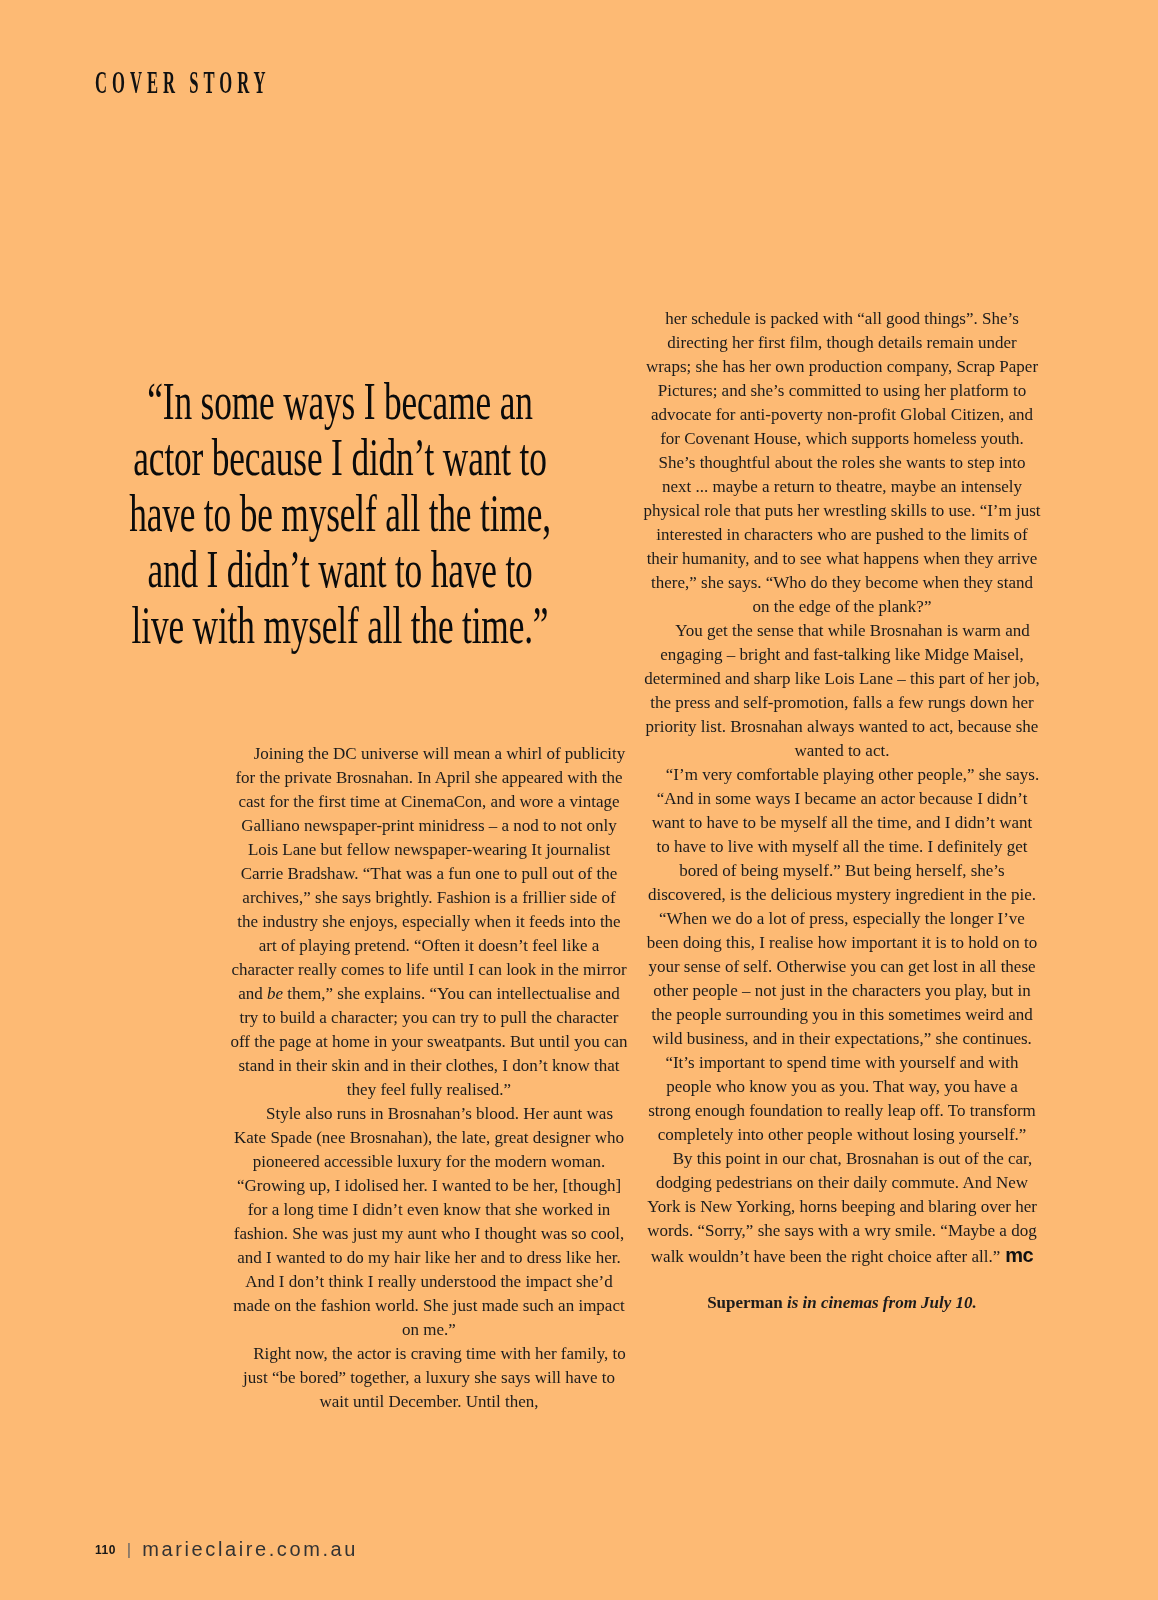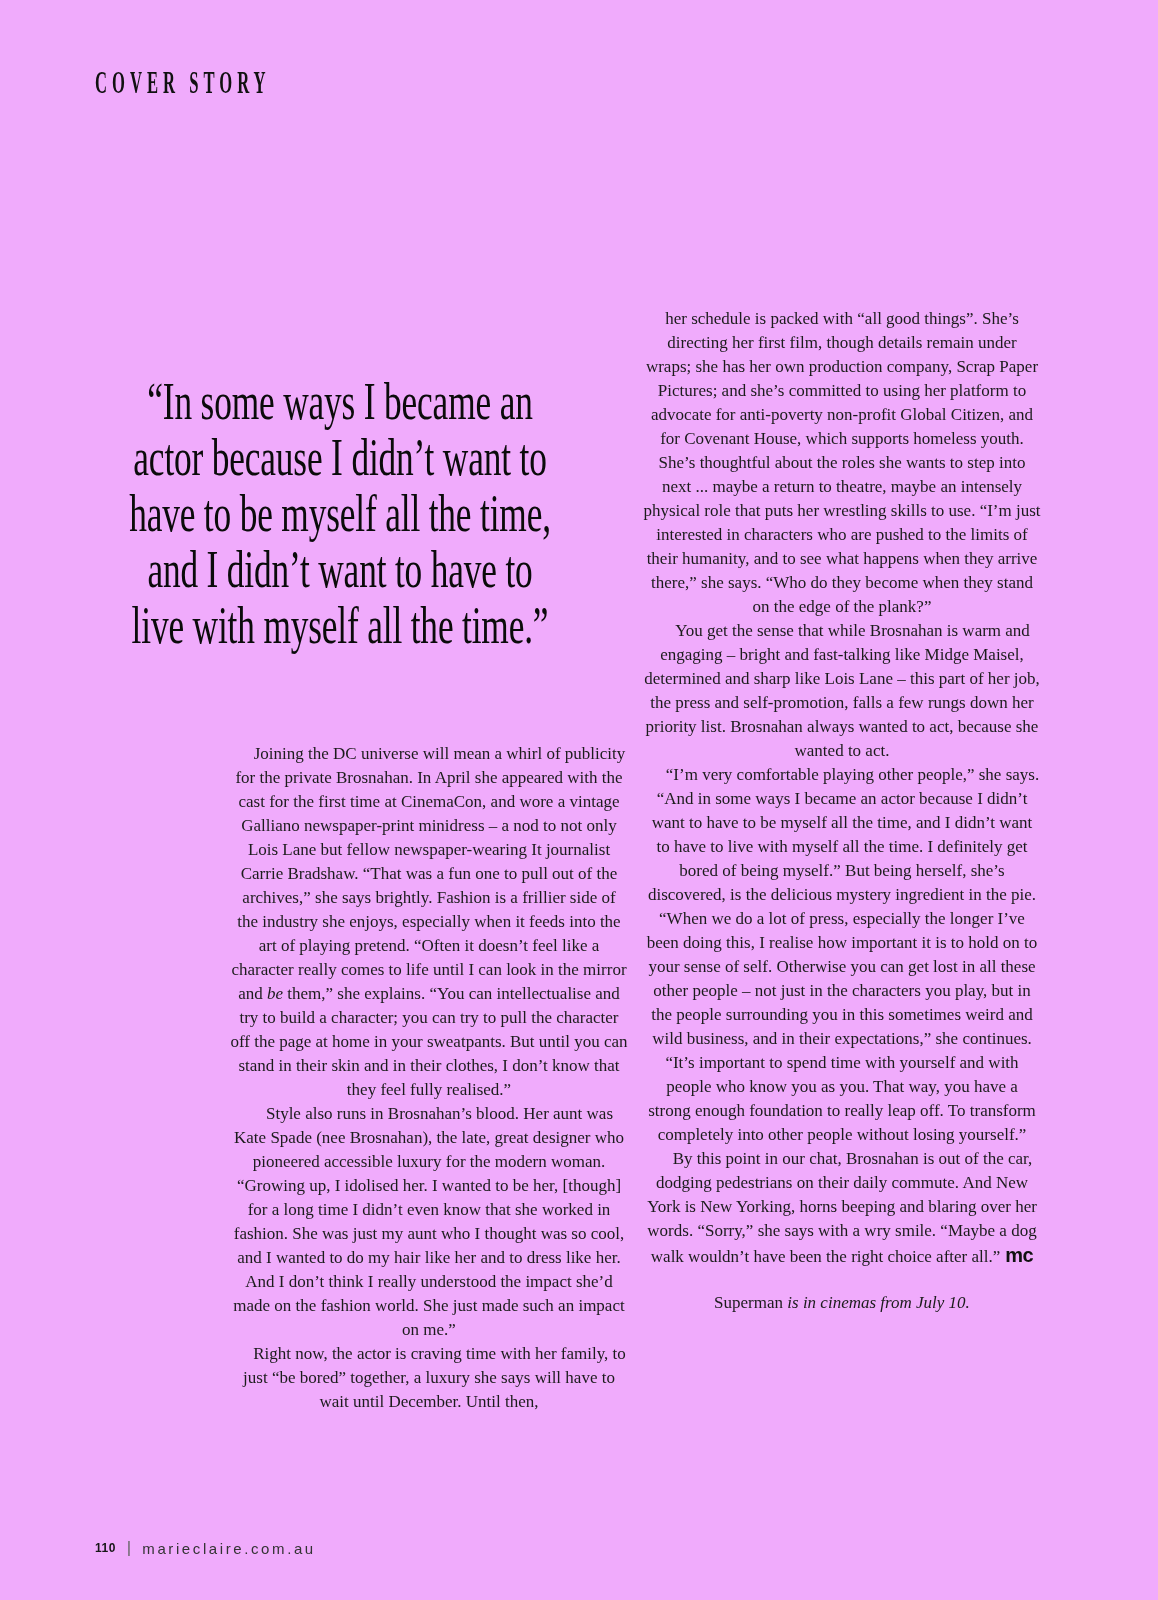--- a/index.html
+++ b/index.html
@@ -9,21 +9,21 @@
     height: 1600px;
     background: #ffffff;
     overflow: hidden;
     font-family: "Liberation Serif", serif;
   }
   .page {
     position: absolute;
     inset: 0;
     width: 1158px;
     height: 1600px;
-    background: #f0abfc;
+    background: #fdba74;
   }
   .kicker {
     position: absolute;
     left: 95px;
     top: 64px;
     font-family: "Liberation Serif", serif;
     font-weight: 700;
     font-size: 32px;
     letter-spacing: 0.30em;
     color: #111111;
@@ -59,36 +59,36 @@
   .col p.ind { text-indent: 21px; }
   .italic-word { font-style: italic; }
   .endmark {
     font-family: "Liberation Sans", sans-serif;
     font-weight: 700;
     font-size: 20px;
     letter-spacing: -0.5px;
     margin-left: 5px;
     color: #111111;
   }
-  .signoff { margin-top: 22px !important; }
+  .signoff { margin-top: 22px !important; font-weight: bold; }
   .signoff .title { font-style: normal; }
   .signoff .rest { font-style: italic; }
   .footer {
     position: absolute;
     left: 95px;
     top: 1538px;
     display: flex;
     align-items: center;
     gap: 11px;
     font-family: "Liberation Sans", sans-serif;
     color: #2a2a2a;
   }
   .footer .num { font-weight: 700; font-size: 12px; letter-spacing: 0.5px; color: #161616; }
   .footer .sep { font-weight: 300; font-size: 17px; color: #666666; }
-  .footer .url { font-size: 15px; letter-spacing: 2.6px; color: #333333; }
+  .footer .url { font-size: 20px; letter-spacing: 2.6px; color: #333333; }
 </style>
 </head>
 <body>
 
 <div class="page">
 
   <div class="kicker">COVER STORY</div>
 
   <div class="pullquote">“In some ways I became an
 actor because I didn’t want to

